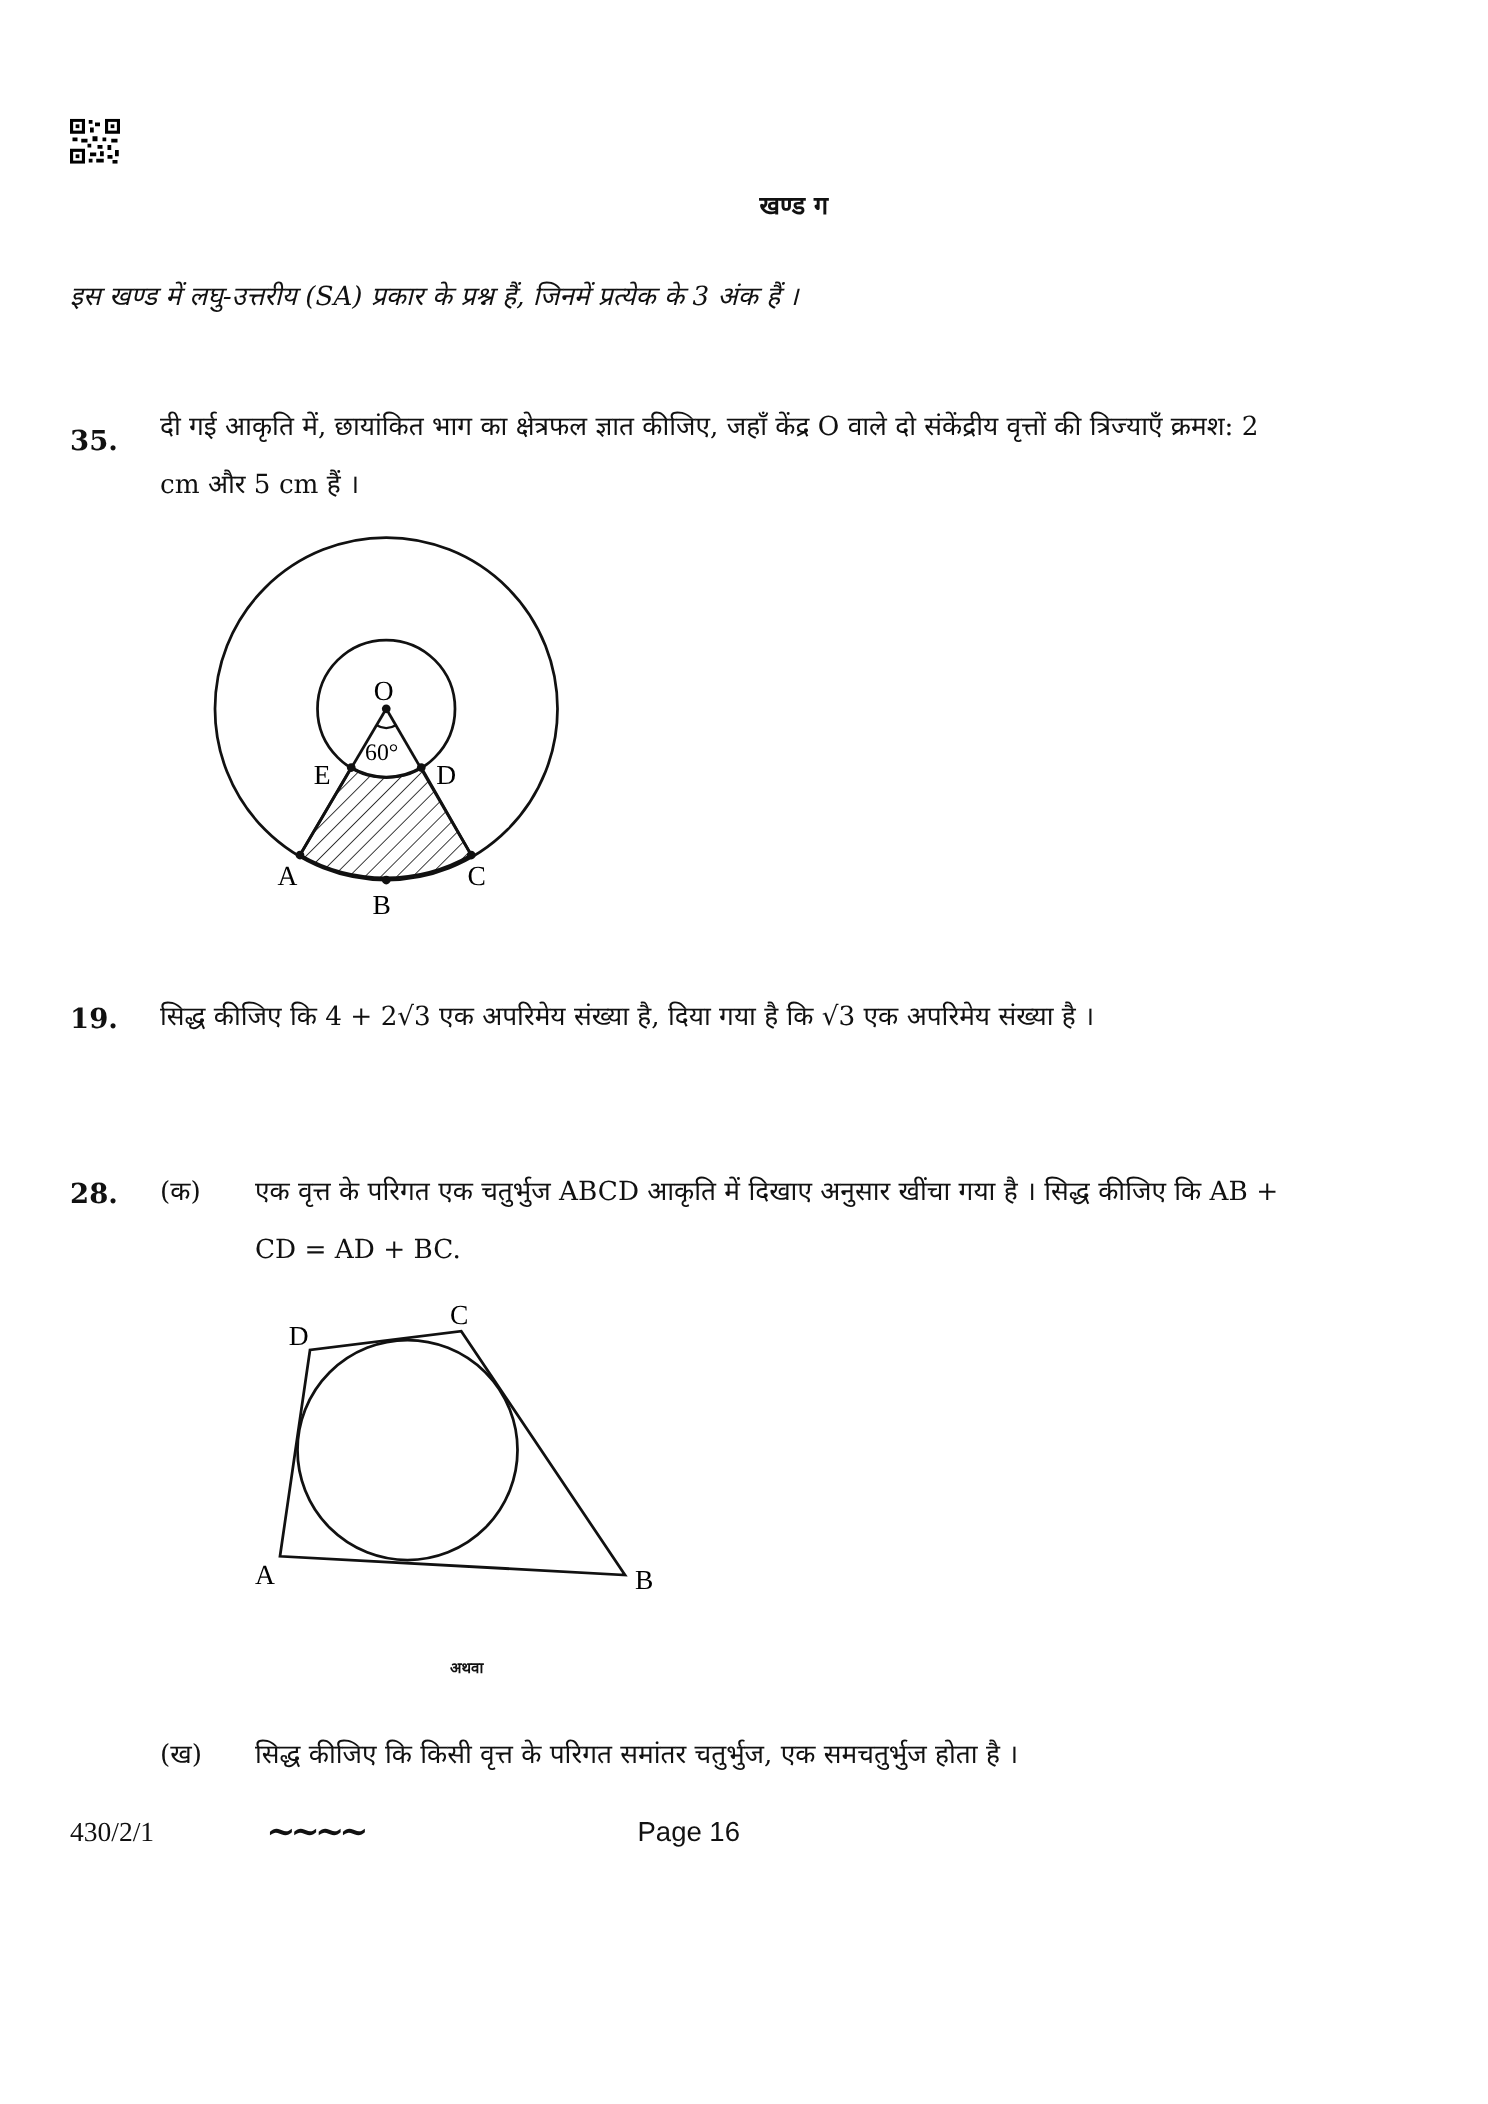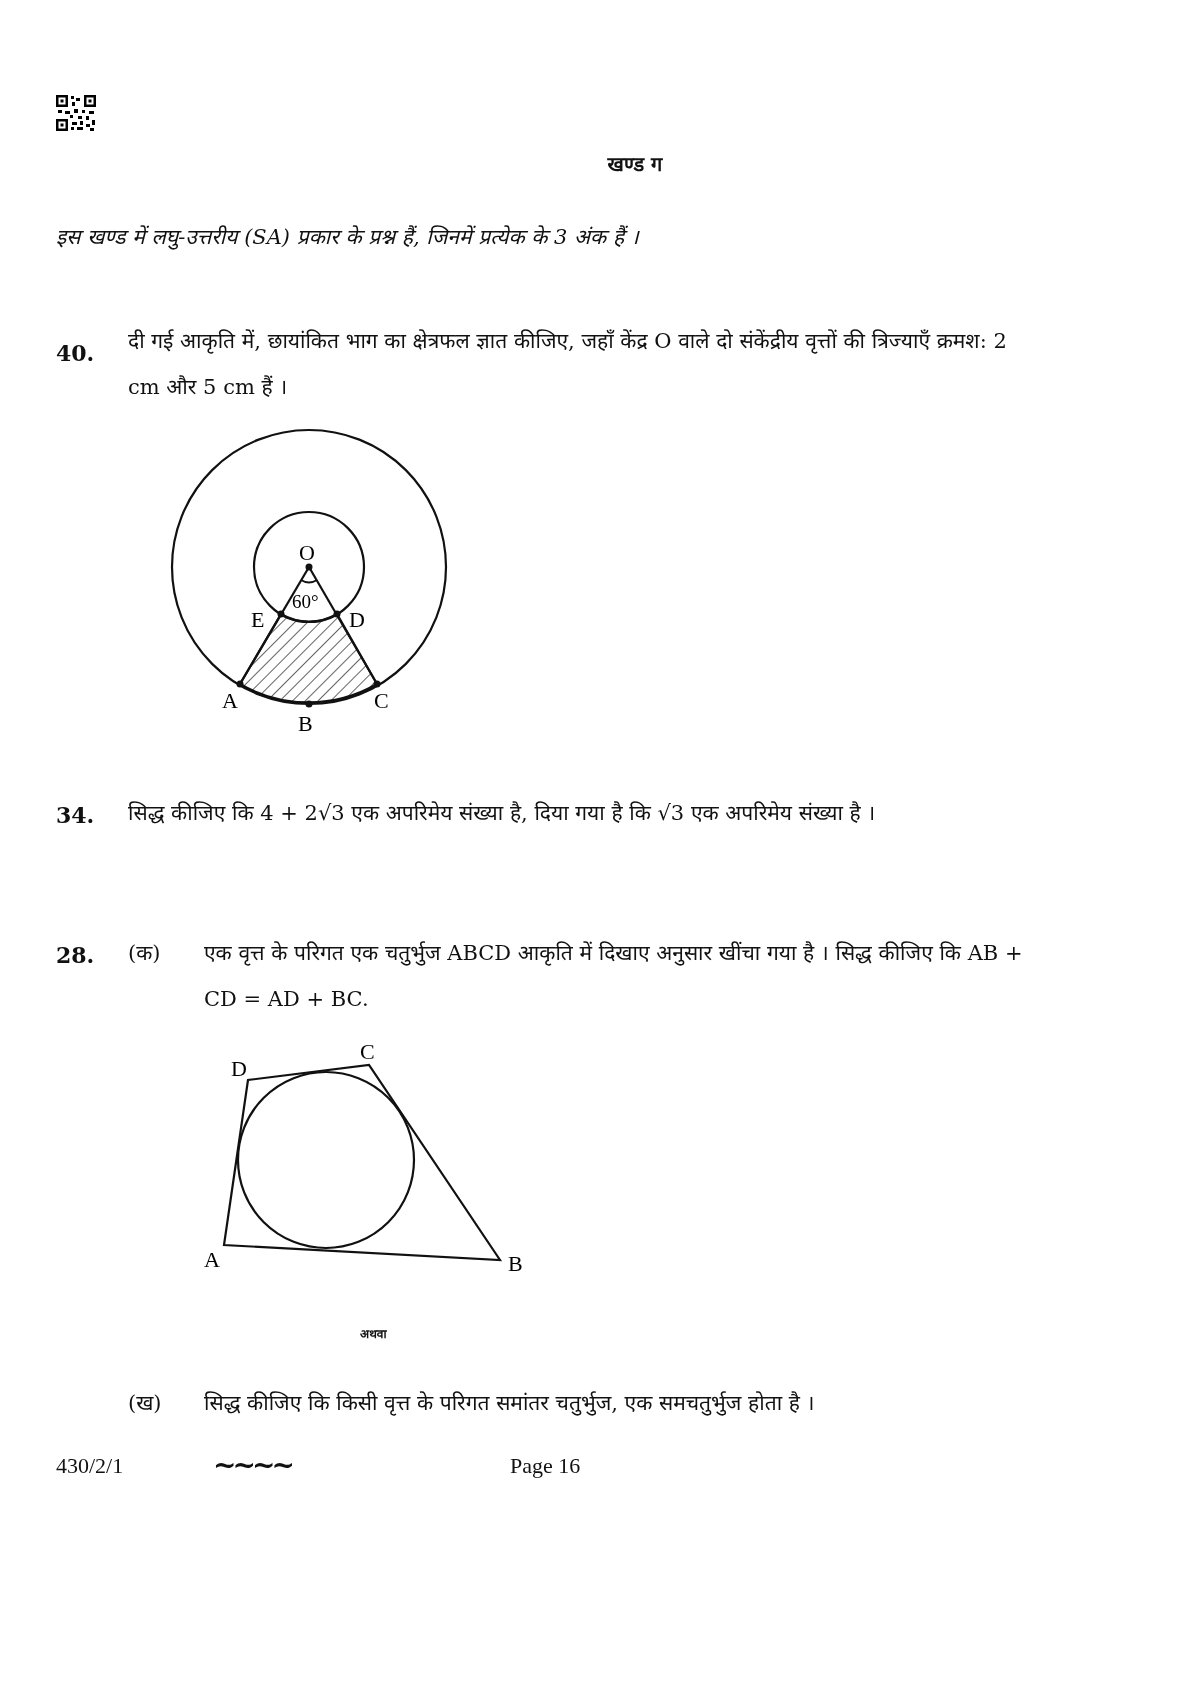--- a/index.html
+++ b/index.html
@@ -18,21 +18,21 @@
   .q27-text { left:128px; top:790px; width:880px; }
   .q28-num { left:56px; top:942px;text-align:center; }
   .q28-part-a { left:128px; top:930px; }
   .q28-text { left:204px; top:930px; width:820px; }
   .or-label { left:360px; top:1325px; font-weight:bold; font-size:12px;
               font-family:Liberation Sans, sans-serif; }
   .q28-part-b { left:128px; top:1380px; }
   .q28-b-text { left:204px; top:1380px; width:820px; }
   .footer-code { left:56px; top:1453px; font-size:22px; font-family:"Liberation Serif", serif; }
   .footer-wave { left:213px; top:1448px; font-size:28px; font-weight:bold; letter-spacing:-4px; }
-  .footer-page { left:510px; top:1453px; font-size:22px; font-family:Liberation Serif, serif;text-align:right; }
+  .footer-page { left:510px; top:1453px; font-size:22px; font-family:Liberation Sans, sans-serif;text-align:right; }
   svg text { font-family:"Liberation Serif", "DejaVu Serif", serif; }
 </style>
 </head>
 <body>
 
 <svg class="abs qr" viewBox="0 0 40 36">
   <rect x="0" y="0" width="12" height="12" fill="#000"></rect>
     <rect x="2.5" y="2.5" width="7" height="7" fill="#fff"></rect>
     <rect x="4.5" y="4.5" width="3" height="3" fill="#000"></rect>
   <rect x="28" y="0" width="12" height="12" fill="#000"></rect>
@@ -57,21 +57,21 @@
     <rect x="30" y="29" width="4" height="3" fill="#000"></rect>
     <rect x="36" y="25" width="3" height="5" fill="#000"></rect>
   <rect x="15" y="32" width="3" height="3" fill="#000"></rect>
     <rect x="21" y="32" width="6" height="3" fill="#000"></rect>
     <rect x="34" y="33" width="4" height="3" fill="#000"></rect>
 </svg>
 
 <div class="abs section-title">खण्ड ग</div>
 <div class="abs instruction">इस खण्ड में लघु-उत्तरीय (SA) प्रकार के प्रश्न हैं, जिनमें प्रत्येक के 3 अंक हैं ।</div>
 
-<div class="abs qnum q26-num">40.</div>
+<div class="abs qnum q26-num">35.</div>
 <div class="abs qtext q26-text">दी गई आकृति में, छायांकित भाग का क्षेत्रफल ज्ञात कीजिए, जहाँ केंद्र O वाले दो संकेंद्रीय वृत्तों की त्रिज्याएँ क्रमश: 2 cm और 5 cm हैं ।</div>
 
 <svg class="abs" style="left:0;top:0" width="1190" height="800" viewBox="0 0 1190 800">
   <defs>
     <pattern id="hatch" patternUnits="userSpaceOnUse" width="9" height="9" patternTransform="rotate(45)">
       <line x1="0" y1="0" x2="0" y2="9" stroke="#111" stroke-width="1.3"></line>
     </pattern>
   </defs>
 
   <path d="M240,684 L281,614 A55,55 0 0 0 337,614 L377,684 A137,137 0 0 1 240,684 Z" fill="url(#hatch)" stroke="#111" stroke-width="2.2"></path>
@@ -88,21 +88,21 @@
   <circle cx="309" cy="704" r="3.5" fill="#111"></circle>
   <text x="299" y="560" font-size="22">O</text>
   <text x="292" y="608" font-size="19">60°</text>
   <text x="251" y="627" font-size="22">E</text>
   <text x="349" y="627" font-size="22">D</text>
   <text x="222" y="708" font-size="22">A</text>
   <text x="298" y="731" font-size="22">B</text>
   <text x="374" y="708" font-size="22">C</text>
 </svg>
 
-<div class="abs qnum q27-num">34.</div>
+<div class="abs qnum q27-num">19.</div>
 <div class="abs qtext q27-text">सिद्ध कीजिए कि 4 + 2√3 एक अपरिमेय संख्या है, दिया गया है कि √3 एक अपरिमेय संख्या है ।</div>
 
 <div class="abs qnum q28-num">28.</div>
 <div class="abs qtext q28-part-a">(क)</div>
 <div class="abs qtext q28-text">एक वृत्त के परिगत एक चतुर्भुज ABCD आकृति में दिखाए अनुसार खींचा गया है । सिद्ध कीजिए कि AB + CD = AD + BC.</div>
 
 <svg class="abs" style="left:0;top:1000px" width="700" height="300" viewBox="0 1000 700 300">
   <polygon points="224,1245 248,1080 369,1065 500,1260" fill="none" stroke="#111" stroke-width="2.2"></polygon>
   <circle cx="326" cy="1160" r="88" fill="none" stroke="#111" stroke-width="2.2"></circle>
   <text x="231" y="1076" font-size="22">D</text>

